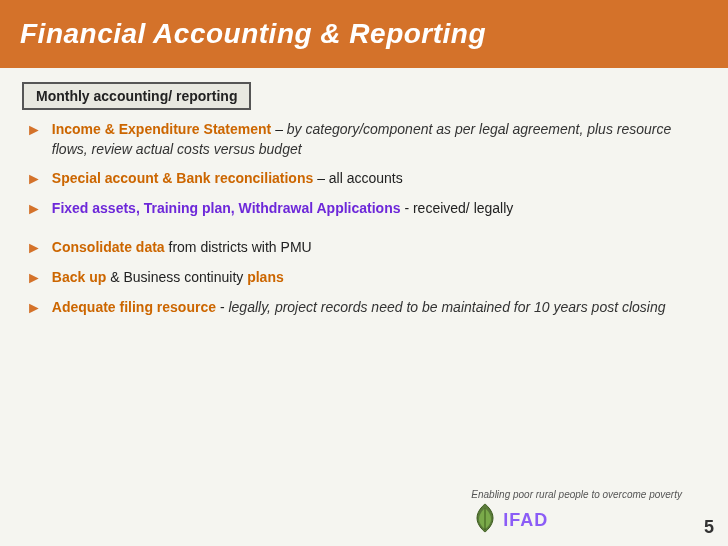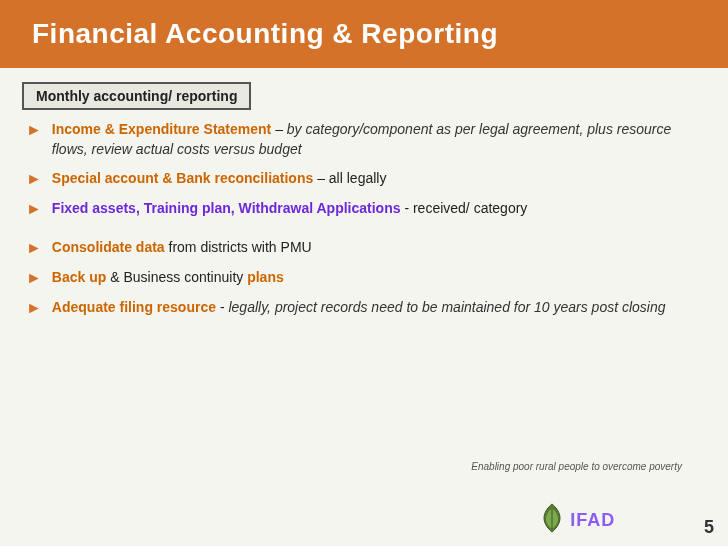--- a/index.html
+++ b/index.html
@@ -27,22 +27,22 @@
       height: 68px;
       display: flex;
       align-items: center;
       padding: 0 20px;
     }
 
     .header-title {
       color: #ffffff;
       font-size: 28px;
       font-weight: bold;
+      font-style: italic;
       letter-spacing: 0.5px;
-      margin-left: 12px;
     }
 
     
     .content {
       padding: 14px 22px 10px 22px;
     }
 
     
     .section-label {
       display: inline-block;
@@ -142,22 +142,21 @@
       bottom: 8px;
       right: 14px;
       display: flex;
       align-items: flex-end;
       gap: 8px;
     }
 
     .footer-content {
       display: flex;
       flex-direction: column;
-      align-items: center;
-      gap: 28px;
+      align-items: flex-start;
     }
   </style>
 </head>
 <body>
 
 <div class="slide">
 
   <div class="header-bar">
     <span class="header-title">Financial Accounting &amp; Reporting</span>
   </div>
@@ -175,29 +174,29 @@
           <span class="highlight-orange">Income &amp; Expenditure Statement</span>
           <span class="normal-text"> – </span>
           <span class="italic-text">by category/component as per legal agreement, plus resource flows, review actual costs versus budget</span>
         </span>
       </li>
 
       <li class="bullet-item">
         <span class="arrow-icon">►</span>
         <span class="bullet-text">
           <span class="highlight-orange">Special account &amp; Bank reconciliations</span>
-          <span class="normal-text"> – all legally</span>
+          <span class="normal-text"> – all accounts</span>
         </span>
       </li>
 
       <li class="bullet-item">
         <span class="arrow-icon">►</span>
         <span class="bullet-text">
           <span class="bold-text">Fixed assets, Training plan, Withdrawal Applications</span>
-          <span class="normal-text"> - received/ category</span>
+          <span class="normal-text"> - received/ legally</span>
         </span>
       </li>
     </ul>
 
     <div class="section-spacer"></div>
 
     
 
     <ul class="bullet-list">
 

